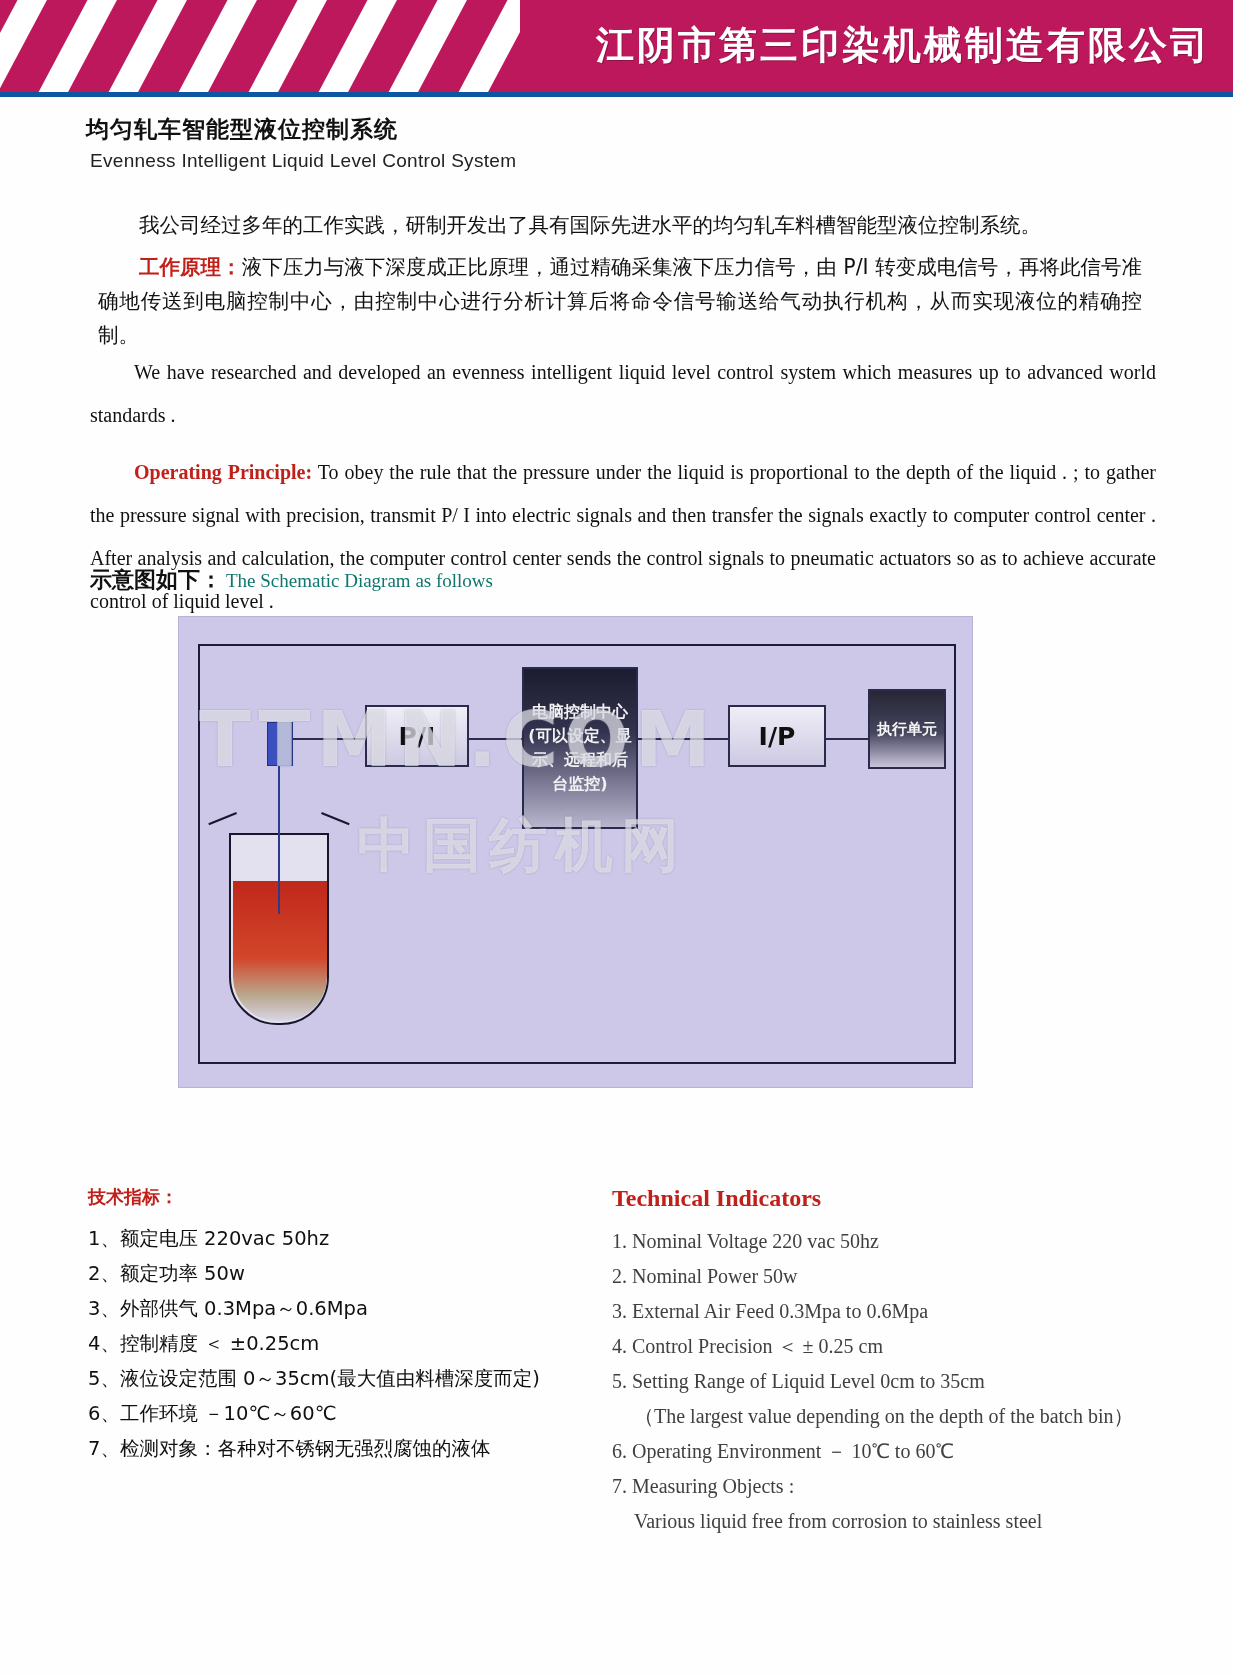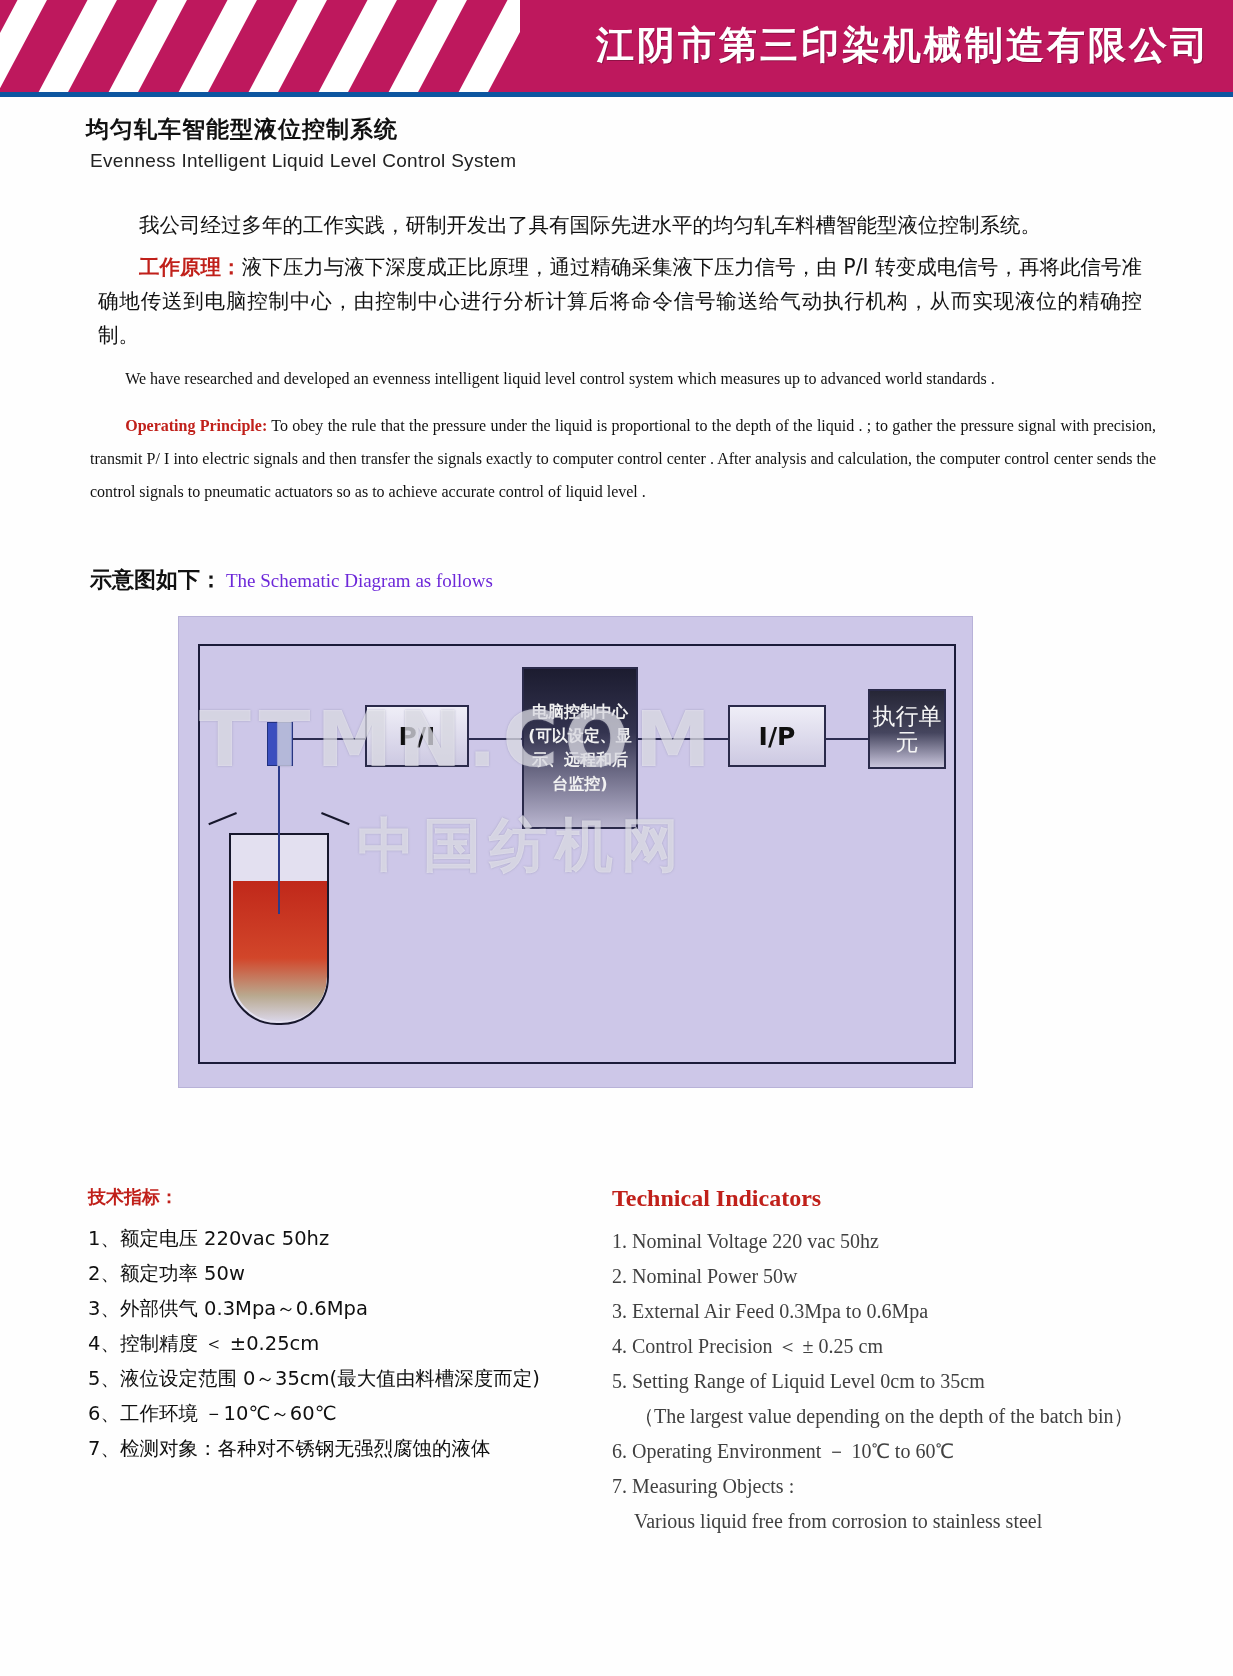--- a/index.html
+++ b/index.html
@@ -89,25 +89,25 @@
   }
   .cn-body p { margin: 8px; text-indent: 2em; }
   .kw-red {
     color: #c0201a;
     font-weight: bold;
   }
 
   
   .en-body {
     position: absolute;
-    left: 90px; top: 362px;
+    left: 90px; top: 351px;
     width: 1066px;
     font-family: "Liberation Serif", serif;
-    font-size: 16px;
-    line-height: 33px;
+    font-size: 20px;
+    line-height: 43px;
     color: #111;
     text-align: justify;
   }
   .en-body p { margin: 0; }
   .en-body p.indent { text-indent: 2.2em; }
   .en-kw {
     color: #c0201a;
     font-weight: bold;
     font-family: "Liberation Serif", serif;
   }
@@ -120,21 +120,21 @@
   }
   .schem-caption .cn {
     font-family: "DejaVu Sans", sans-serif;
     font-size: 22px;
     font-weight: bold;
     color: #111;
   }
   .schem-caption .en {
     font-family: "Liberation Serif", serif;
     font-size: 19px;
-    color: #6d28d9;
+    color: #0f766e;
     margin-left: 4px;
   }
 
   
   .schematic {
     position: absolute;
     left: 178px; top: 616px;
     width: 793px; height: 470px;
     background: #cdc7e8;
     border: 1px solid #b8b2d8;
@@ -188,23 +188,23 @@
     font-size: 16px;
     line-height: 24px;
     padding: 5px 3px;
     background: linear-gradient(180deg,#1c1c30 0%, #33334f 40%, #b9b5cf 100%);
     color: #f2f2f2;
     font-weight: bold;
   }
   .blk.exec {
     left: 689px; top: 72px;
     width: 78px; height: 80px;
-    font-size: 23px;
+    font-size: 15px;
     line-height: 26px;
-    font-weight: normal;
+    font-weight: bold;
     background: linear-gradient(180deg,#262636 0%, #45455e 55%, #c9c5dc 100%);
     color: #f5f5f5;
   }
 
   .sensor-box {
     position: absolute;
     left: 88px; top: 105px;
     width: 24px; height: 42px;
     background: #3b4fbf;
     border: 1px solid #20307e;

